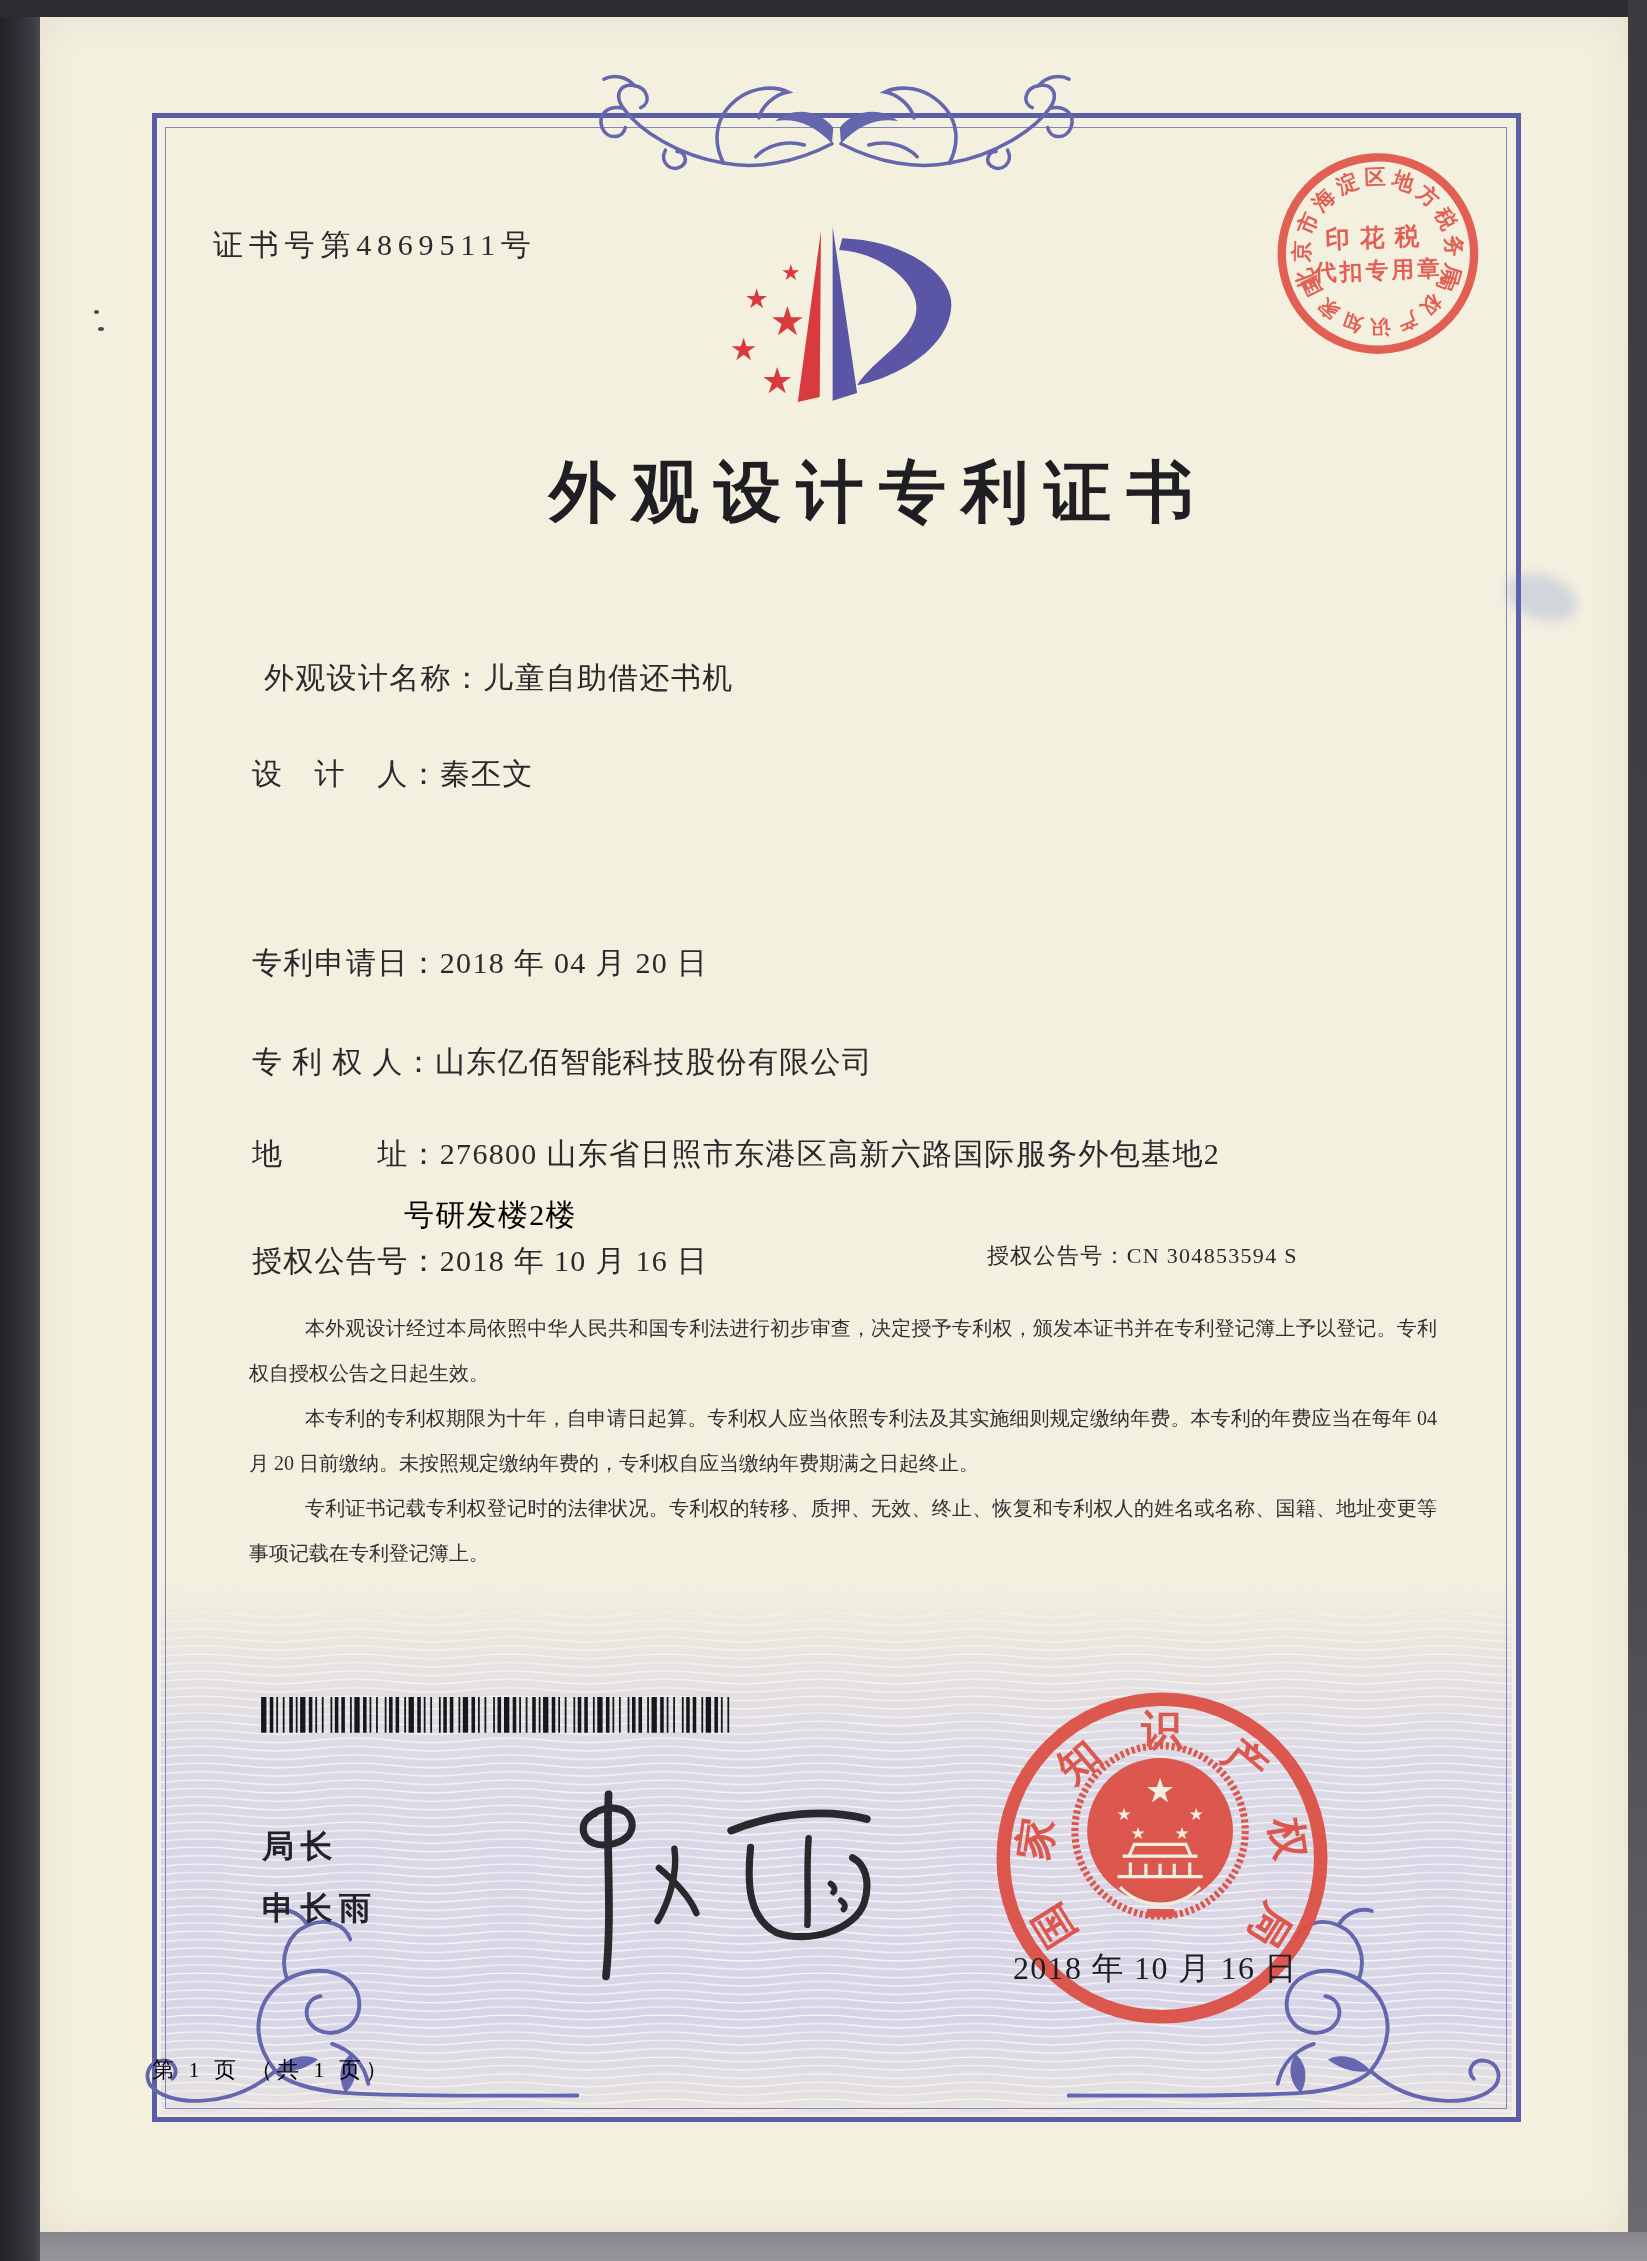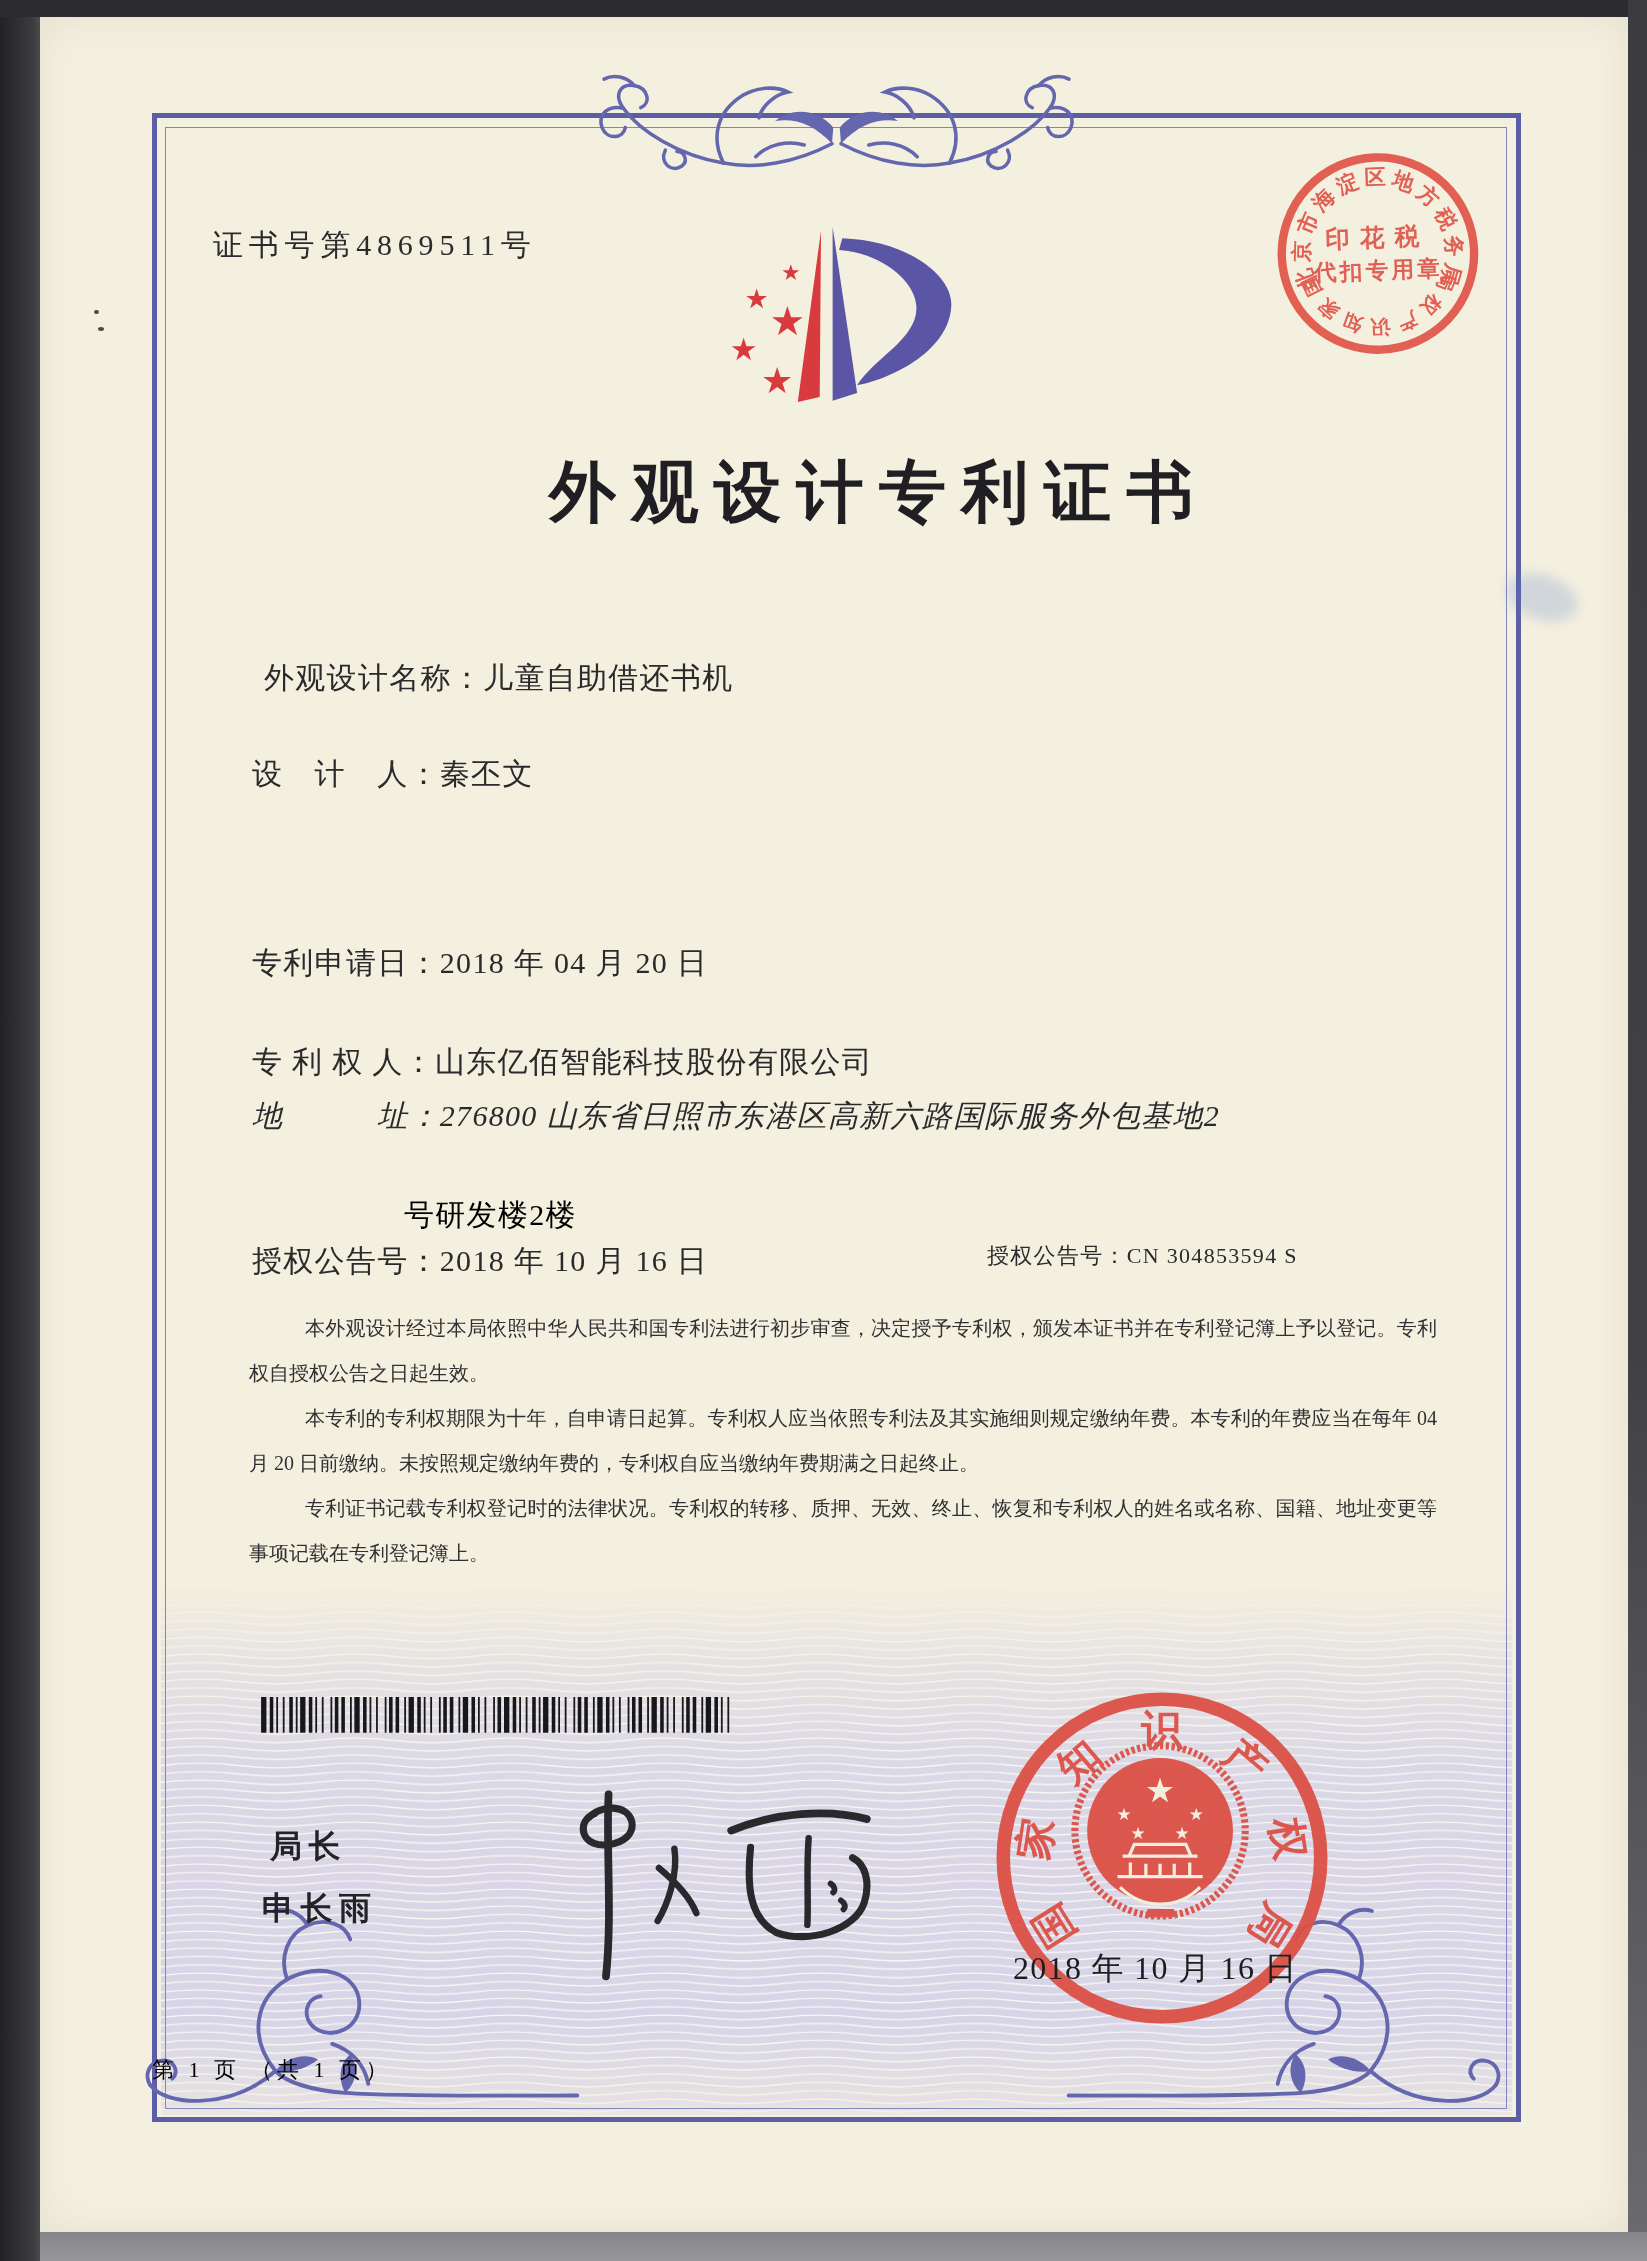--- a/index.html
+++ b/index.html
@@ -26,21 +26,21 @@
   .cert-no{position:absolute;left:213px;top:225px;font-size:30px;letter-spacing:5.8px;color:#2b2b2e;}
   .title{position:absolute;left:152px;top:447px;width:1454px;text-align:center;
     font-size:67px;font-weight:bold;letter-spacing:15.5px;color:#1f1f23;}
   .row{position:absolute;left:252px;font-size:30px;color:#2a2a2d;letter-spacing:1.3px;white-space:nowrap;}
   .row .lbl{letter-spacing:1.3px;}
   .addr2{position:absolute;left:404px;font-size:30px;color:#000000;letter-spacing:1.3px;margin-top:14px;}
   .grant-right{position:absolute;left:987px;font-size:22px;color:#2a2a2d;letter-spacing:1.3px;white-space:nowrap;}
   .paras{position:absolute;left:249px;top:1306px;width:1188px;font-size:20px;line-height:45px;
     color:#303033;text-align:justify;}
   .paras p{margin:0;text-indent:56px;}
-  .director-label{position:absolute;left:262px;top:1825px;font-size:32px;letter-spacing:6.5px;color:#232327;font-weight:600;margin-left:8px;}
+  .director-label{position:absolute;left:262px;top:1825px;font-size:32px;letter-spacing:6.5px;color:#232327;font-weight:600;}
   .director-name{position:absolute;left:262px;top:1887px;font-size:32px;letter-spacing:6.5px;color:#232327;font-weight:600;}
   .seal-date{position:absolute;left:1013px;top:1947px;font-size:32px;color:#1d1d20;letter-spacing:1.3px;z-index:32;}
   .footer{position:absolute;left:152px;top:2055px;width:1369px;text-align:left;font-size:22px;
     letter-spacing:4.5px;color:#000000;}
   
   .speck{position:absolute;background:#4c4a46;border-radius:50%;}
   .smudge-blue{position:absolute;left:1505px;top:575px;width:74px;height:45px;border-radius:50%;
     background:rgba(85,125,200,.22);filter:blur(5.8px);transform:rotate(18deg);}
   .arc-big text{font-weight:bold;}
   .arc-small text{font-weight:bold;}
@@ -211,21 +211,21 @@
   </div>
   <div class="row" style="top:754px;">
     <span class="lbl">设　计　人：</span><span>秦丕文</span>
   </div>
   <div class="row" style="top:943px;">
     <span class="lbl">专利申请日：</span><span>2018 年 04 月 20 日</span>
   </div>
   <div class="row" style="top:1042px;">
     <span class="lbl">专 利 权 人：</span><span>山东亿佰智能科技股份有限公司</span>
   </div>
-  <div class="row" style="top:1096px;font-style:italic;">
+  <div class="row" style="top:1134px;">
     <span class="lbl">地　　　址：</span><span>276800 山东省日照市东港区高新六路国际服务外包基地2</span>
   </div>
   <div class="addr2" style="top:1181px;">号研发楼2楼</div>
   <div class="row" style="top:1241px;">
     <span class="lbl">授权公告号：</span><span>2018 年 10 月 16 日</span>
   </div>
   <div class="grant-right" style="top:1241px;">
     <span class="lbl">授权公告号：</span><span>CN 304853594 S</span>
   </div>
 

